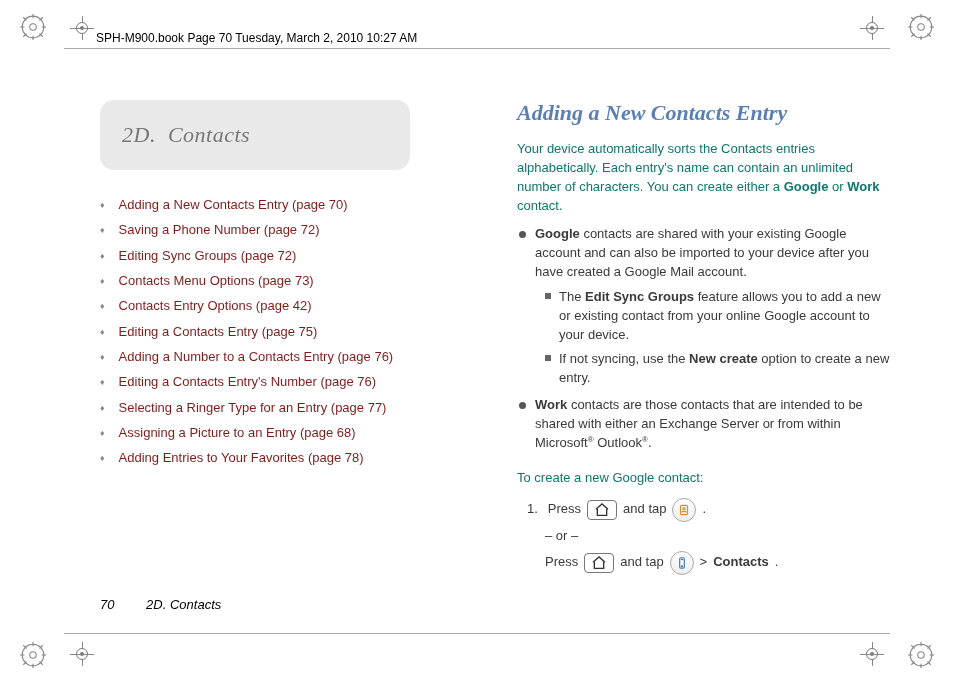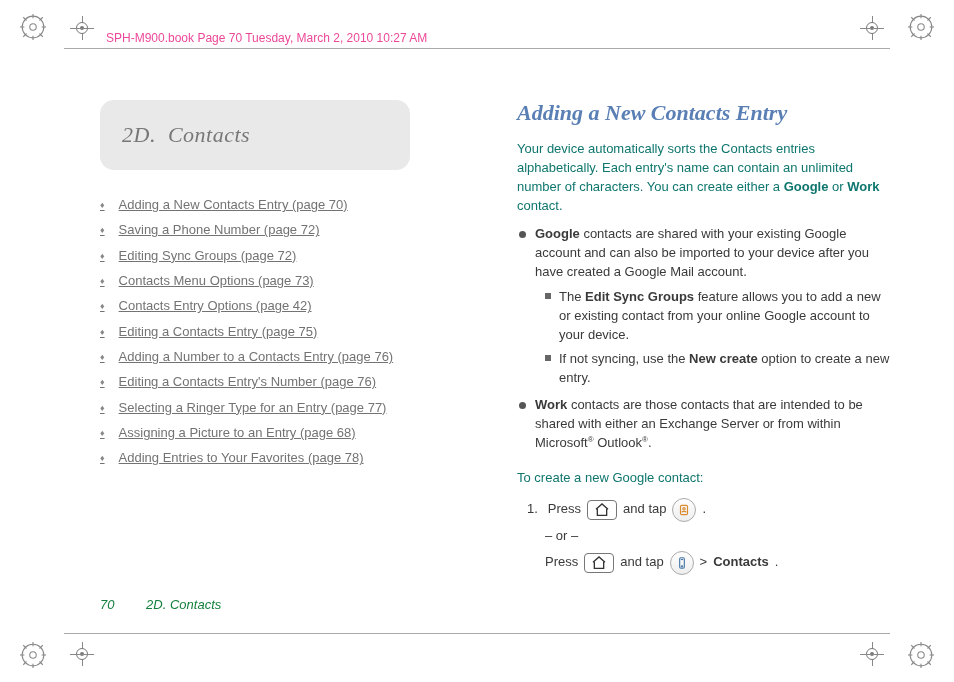--- a/index.html
+++ b/index.html
@@ -48,23 +48,23 @@
     color: #888;
   }
   .gear-icon svg { width: 100%; height: 100%; }
   .gear-left { top: 14px; left: 20px; }
   .gear-right { top: 14px; right: 20px; }
   .gear-left-b { bottom: 14px; left: 20px; }
   .gear-right-b { bottom: 14px; right: 20px; }
   .header-line {
     position: absolute;
     font-size: 12px;
-    color: #ec4899;
+    color: #000000;
     top: 31px;
-    left: 106px;
+    left: 96px;
   }
   .header-rule, .footer-rule {
     position: absolute;
     height: 1px;
     background: #aaa;
     left: 64px; right: 64px;
   }
   .header-rule { top: 48px; }
   .footer-rule { bottom: 48px; }
   .page-content {
@@ -92,22 +92,21 @@
     font-style: italic;
     font-family: Georgia, 'Times New Roman', serif;
     color: #777;
     font-weight: 500;
     letter-spacing: 0.5px;
   }
   .toc-list {
     list-style: none;
     font-size: 13px;
     line-height: 1.95;
-    color: #737373;
-    text-decoration: underline;
+    color: #7f1d1d;
   }
   .toc-list li::before {
     content: "\2666";
     color: #888;
     font-size: 9px;
     margin-right: 14px;
     vertical-align: 1px;
   }
   .right-heading {
     font-size: 22px;
@@ -178,21 +177,21 @@
     border: 1px solid #aaa;
     background: linear-gradient(#fefefe,#eee);
   }
   .inline-icon.round svg { width: 14px; height: 14px; }
   .footer-text {
     position: absolute;
     bottom: 70px;
     left: 100px;
     font-size: 13px;
     font-style: italic;
-    color: #15803d;
+    color: #000000;
     font-family: Arial, sans-serif;
   }
   .footer-text .pn { font-style: italic; margin-right: 28px; }
 </style>
 </head>
 <body>
 
 <div class="gear-icon gear-left">
   <svg viewBox="0 0 24 24" fill="none" stroke="#888" stroke-width="1">
       <circle cx="12" cy="12" r="10"></circle>

